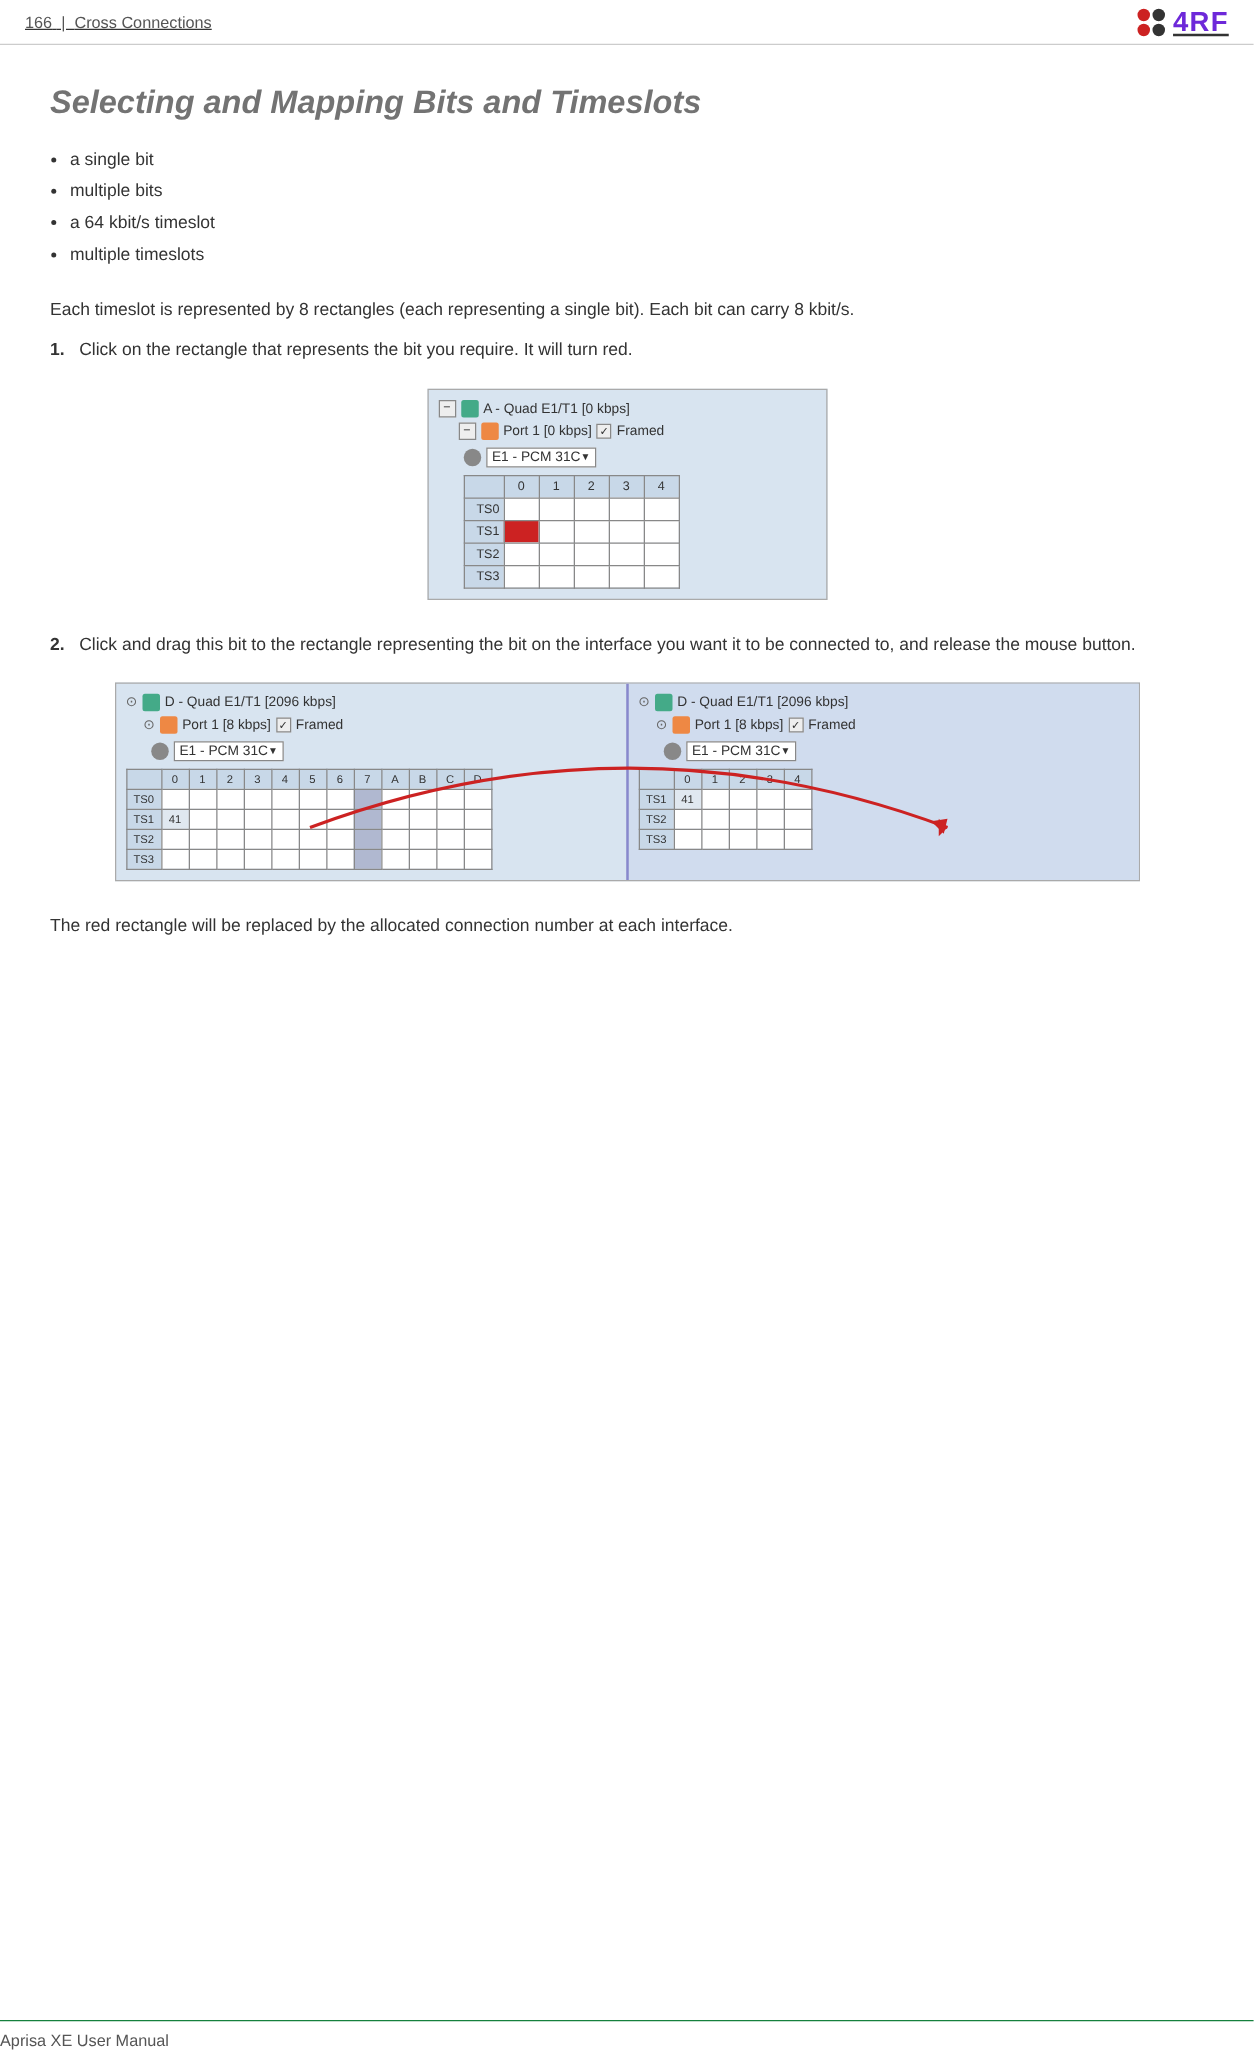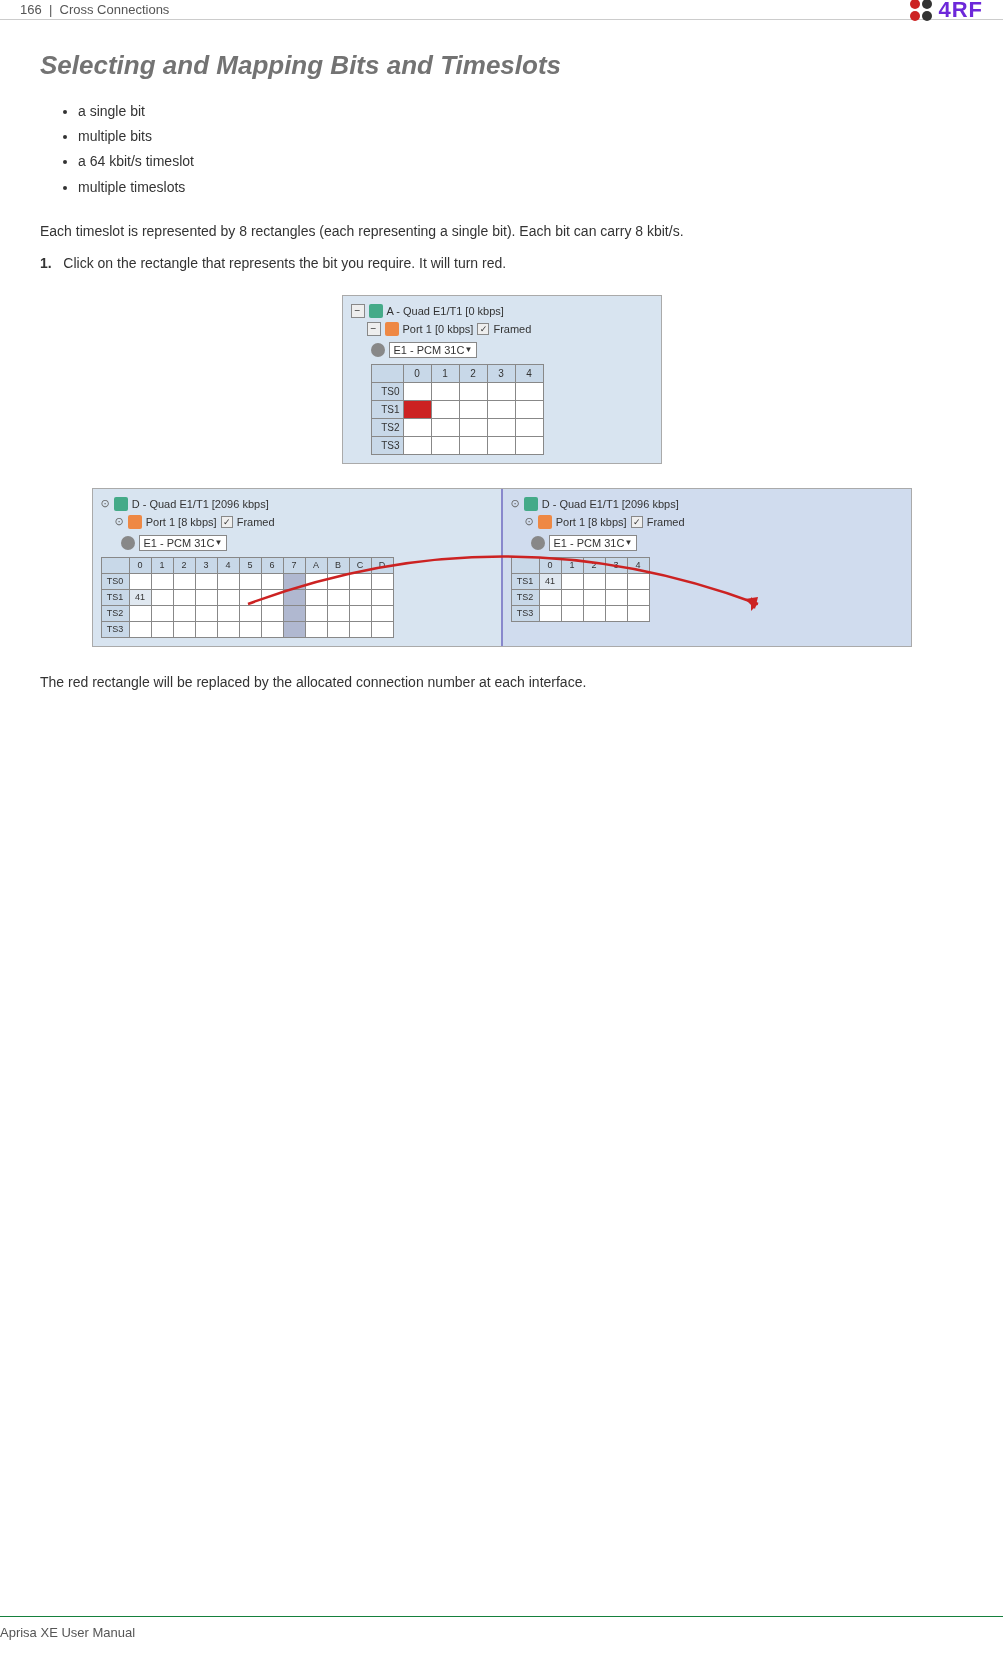--- a/index.html
+++ b/index.html
@@ -13,21 +13,22 @@
       position: relative;
     }
 
     
     .header {
       display: flex;
       align-items: center;
       justify-content: space-between;
       padding: 6px 20px 6px 20px;
       border-bottom: 1px solid #ccc;
-      height: 20px;
+      height: 36px;
+      text-decoration: underline;
     }
     .header-left {
       font-size: 13px;
       color: #555;
     }
     .logo {
       display: flex;
       align-items: center;
       gap: 6px;
     }
@@ -65,21 +66,21 @@
       font-style: italic;
     }
 
     .intro-text {
       font-size: 14px;
       margin-bottom: 10px;
       line-height: 1.5;
     }
 
     ul.bullet-list {
-      margin-left: 38px;
+      margin-left: 16px;
       margin-bottom: 20px;
       list-style: disc;
     }
     ul.bullet-list li {
       font-size: 14px;
       line-height: 1.8;
     }
 
     h2.section-title {
       font-size: 22px;
@@ -389,20 +390,25 @@
               <td></td>
               <td></td>
               <td></td>
             </tr>
           </tbody>
         </table>
       </div>
     </div>
   </div>
 
+  <div class="step">
+    <span class="step-label">2.</span>
+    <span>&nbsp;</span>
+    <span class="step-content">Click and drag this bit to the rectangle representing the bit on the interface you want it to be connected to, and release the mouse button.</span>
+  </div>
 
   <div class="screenshot-container wide">
     <div class="ss-wide">
 
       <svg style="position:absolute;top:0;left:0;width:100%;height:100%;pointer-events:none;overflow:visible;z-index:10;">
 
         <path d="M 155 115 Q 410 20 665 115" stroke="#cc2222" stroke-width="2.5" fill="none"></path>
 
         <polygon points="665,115 658,108 658,122" fill="#cc2222"></polygon>
 

